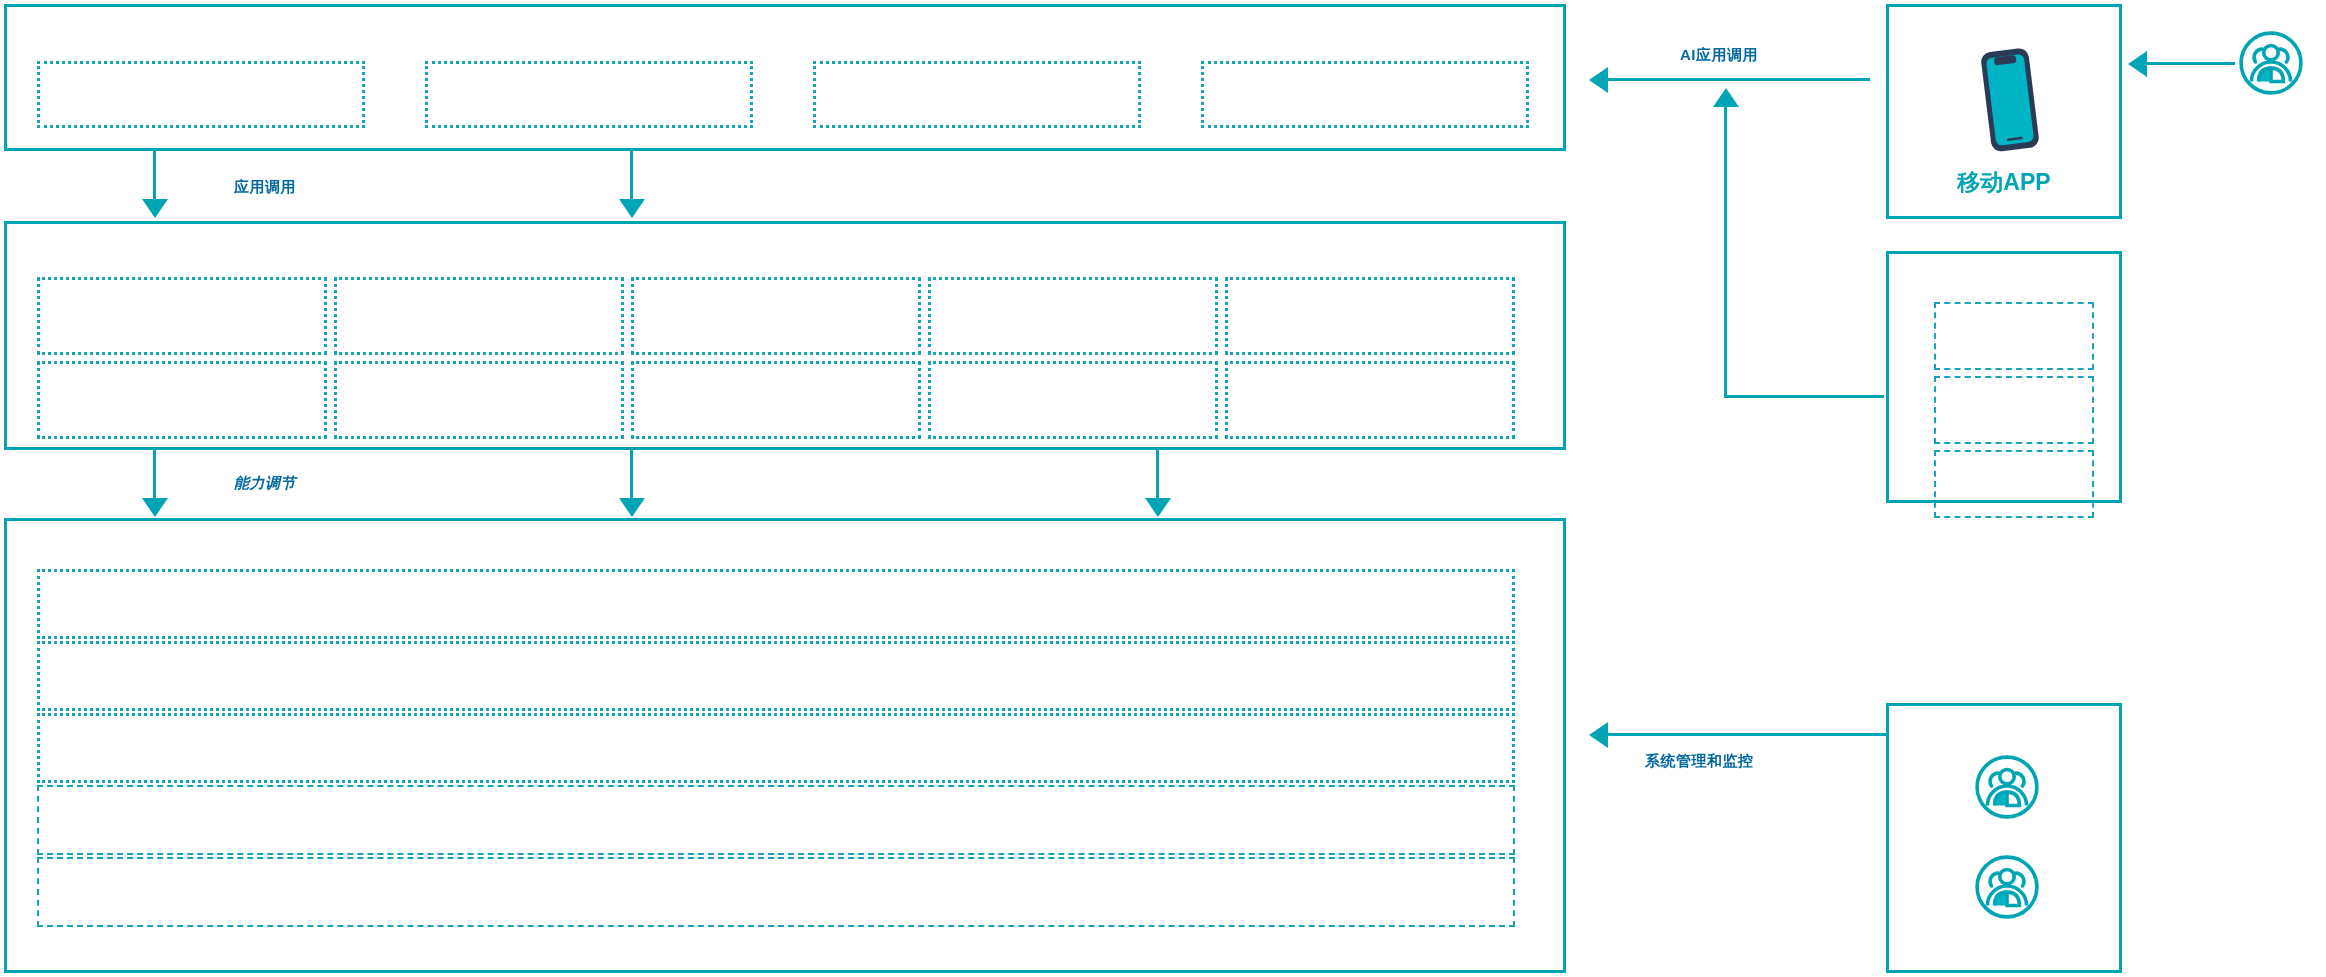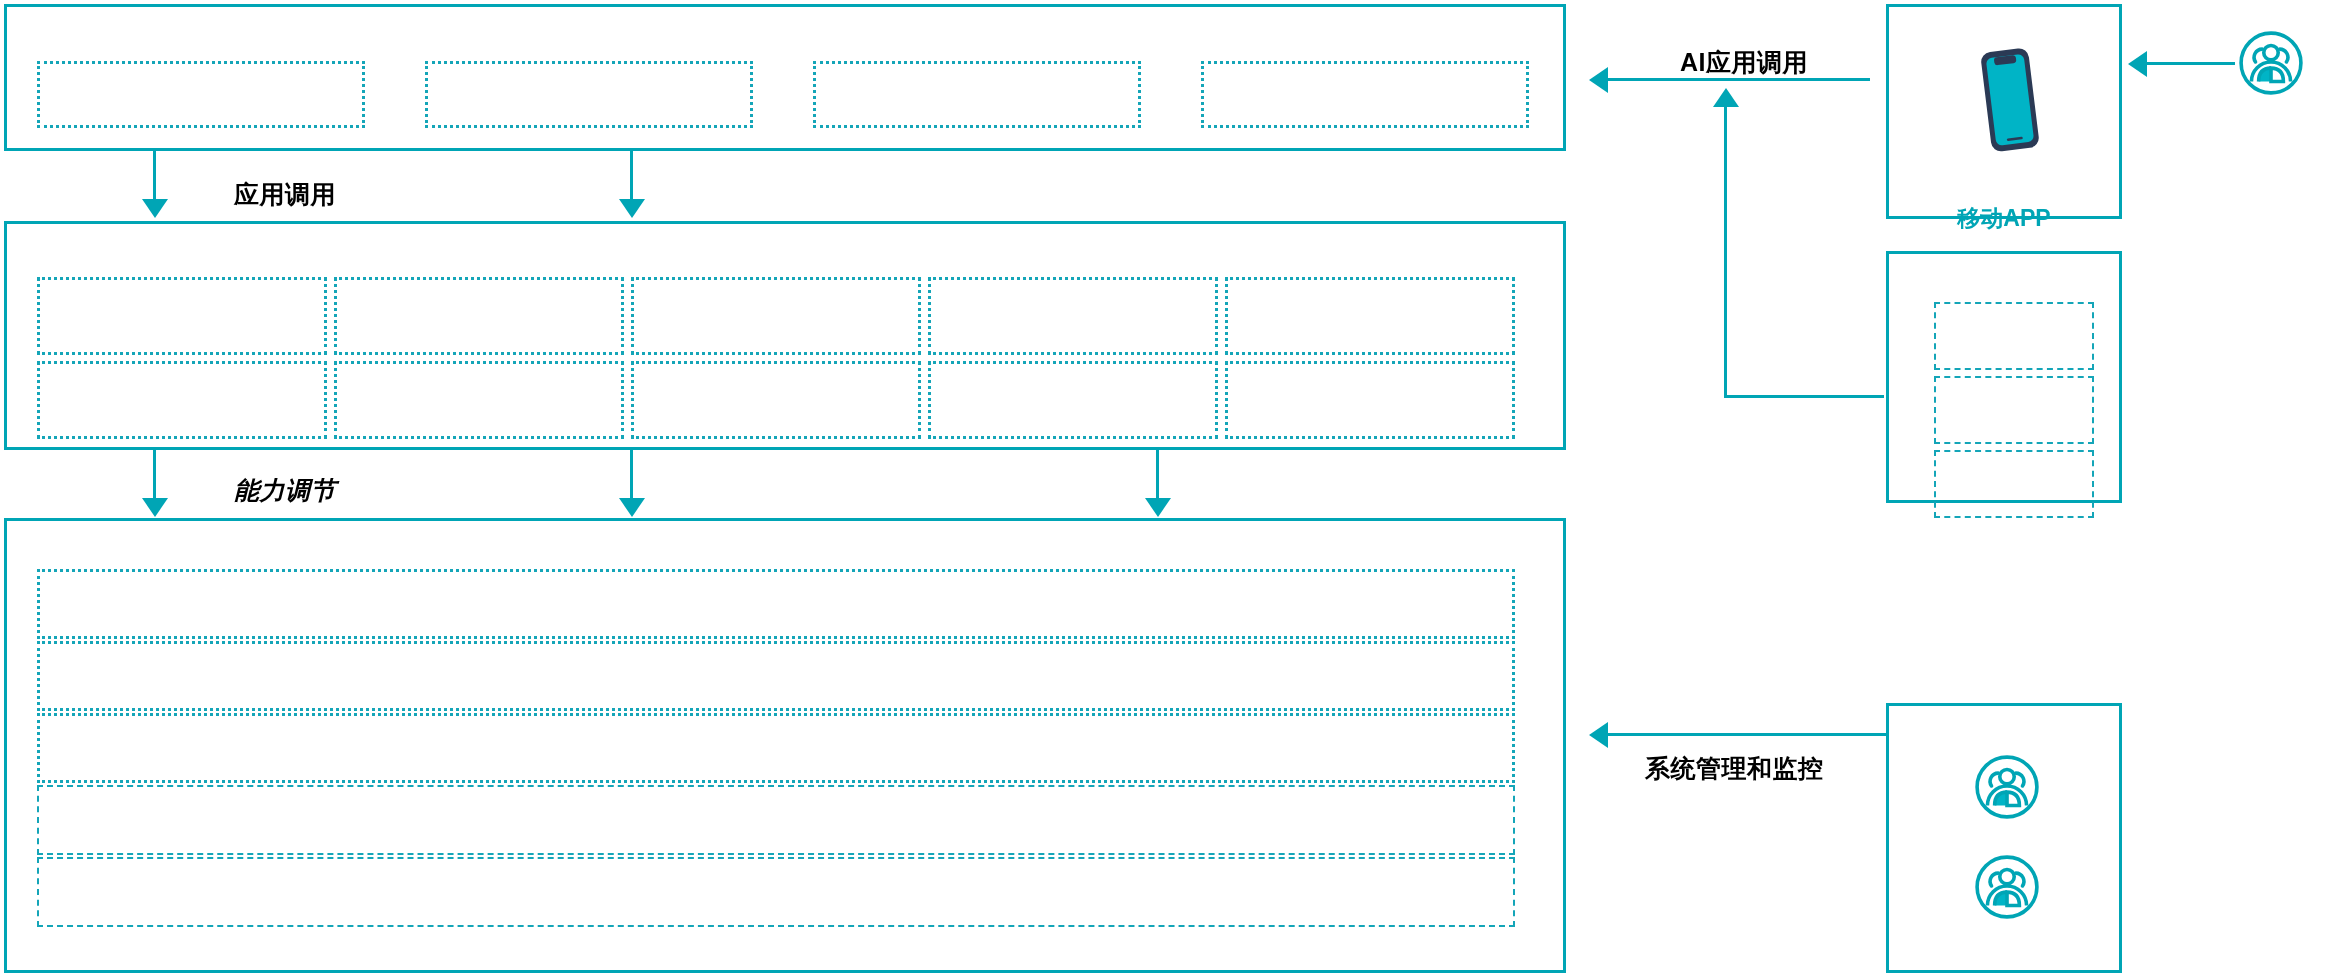--- a/index.html
+++ b/index.html
@@ -67,22 +67,22 @@
     position: absolute;
     width: 0; height: 0;
     border-top: 13px solid transparent;
     border-bottom: 13px solid transparent;
     border-right: 19px solid #00a5b5;
   }
 
   
   .flow-label {
     position: absolute;
-    color: #000000;
-    font-size: 25px;
+    color: #0369a1;
+    font-size: 15px;
     font-weight: bold;
     white-space: nowrap;
     letter-spacing: 0.5px;
   }
   .node-label {
     position: absolute;
     color: #00a5b5;
     font-size: 23px;
     font-weight: bold;
     white-space: nowrap;
@@ -196,21 +196,21 @@
     <div class="icon-wrap" style="left:78px; top:38px;">
       <svg width="84" height="110" viewBox="0 0 84 110" xmlns="http://www.w3.org/2000/svg">
         <g transform="rotate(-7 42 55)">
           <rect x="20" y="6" width="46" height="98" rx="9" ry="9" fill="#2b3a55" stroke="#2b3a55" stroke-width="2"></rect>
           <rect x="24" y="11" width="38" height="88" rx="6" ry="6" fill="#00b4c6"></rect>
           <path d="M35 11 h16 a3 3 0 0 1 3 3 v2 a3 3 0 0 1 -3 3 h-16 a3 3 0 0 1 -3 -3 v-2 a3 3 0 0 1 3 -3 z" fill="#2b3a55"></path>
           <rect x="35" y="93" width="16" height="2.5" rx="1.2" fill="#2b3a55"></rect>
         </g>
       </svg>
     </div>
-    <div class="node-label" style="top:160px;margin-top:36px;">移动APP</div>
+    <div class="node-label" style="top:160px;">移动APP</div>
   </div>
 
   <div class="panel" style="left:1886px; top:251px; width:236px; height:252px;">
     <div class="dbox" style="left:45px; top:48px; width:160px; height:68px;">
       <span></span>
     </div>
     <div class="dbox" style="left:45px; top:122px; width:160px; height:68px;">
       <span></span>
     </div>
     <div class="dbox" style="left:45px; top:196px; width:160px; height:68px;">

